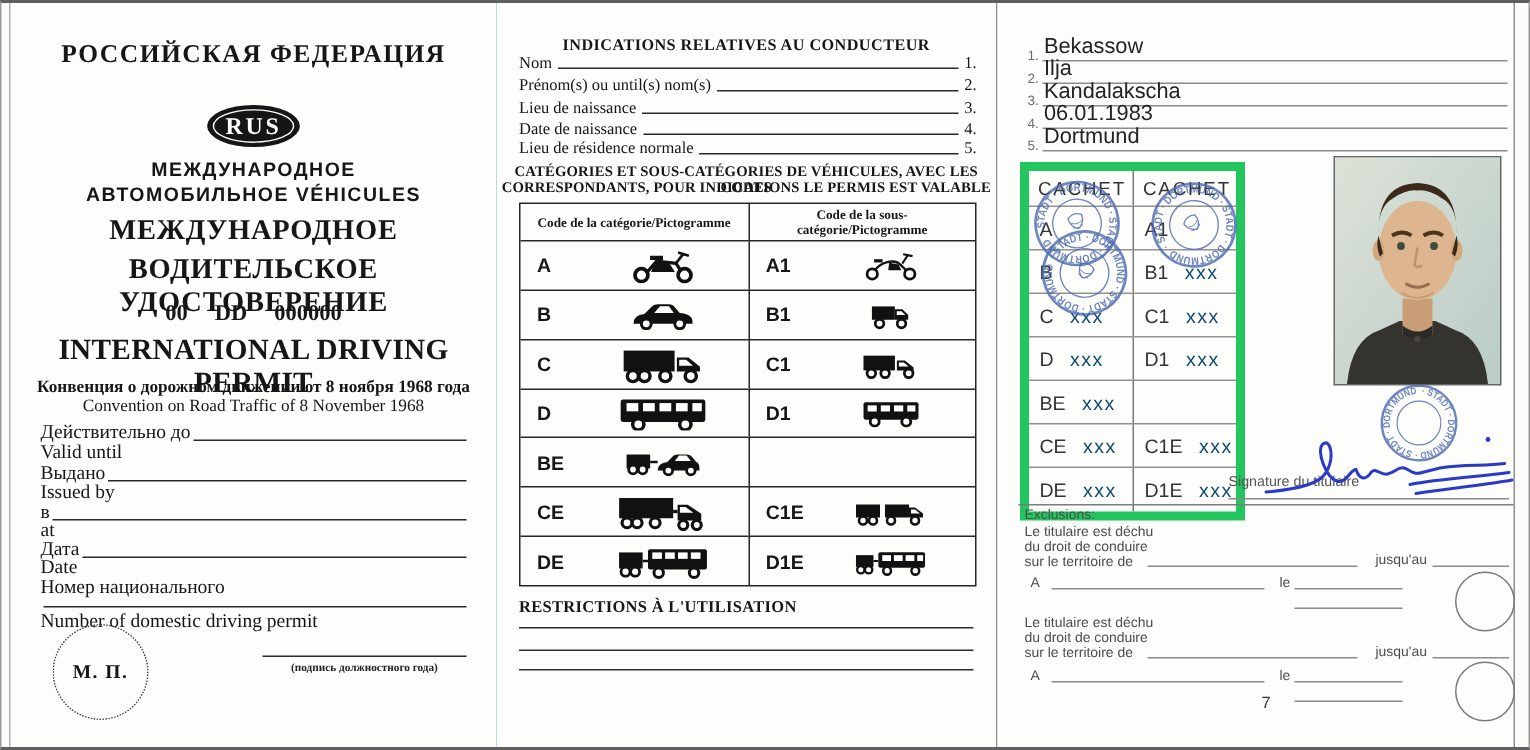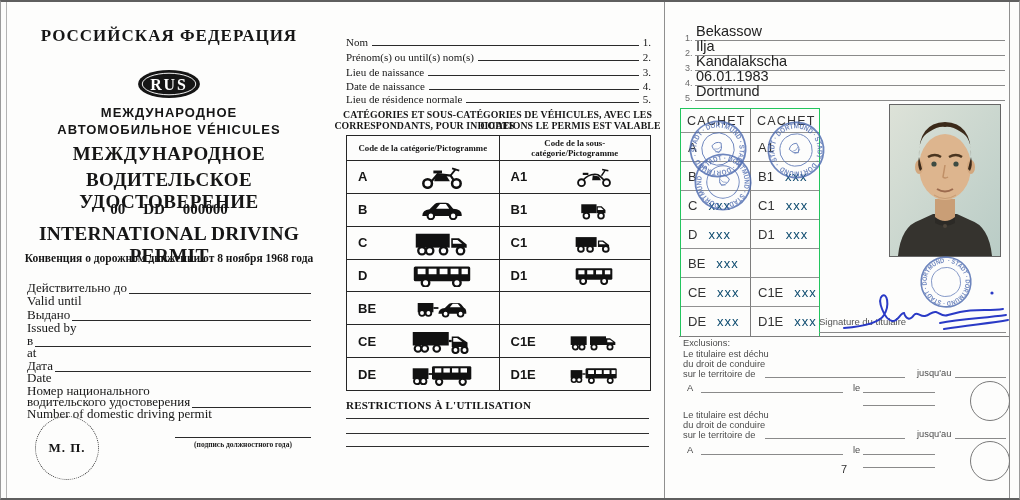--- a/index.html
+++ b/index.html
@@ -48,21 +48,21 @@
   .vhead.c2{border-left:1px solid #262626;}
   .vcode{font-family:"Liberation Sans","DejaVu Sans",sans-serif;font-weight:bold;font-size:13px;
          width:36px;padding-left:11px;flex:none;}
   .vpicto{flex:1;display:flex;justify-content:center;align-items:center;padding-right:8px;}
   .p2-restr{left:15px;top:397px;font-weight:bold;font-size:11px;letter-spacing:.2px;}
   .p2-line{left:15px;right:15px;border-bottom:1.5px solid #2f2f2f;height:1px;}
   
   .entry-num{font-size:9px;color:#6b6b6b;}
   .entry-val{font-size:14.5px;color:#232323;}
   .entry-rule{border-bottom:1.5px solid #8a8a8a;height:1px;}
-  .ctable{left:15px;top:106px;width:138px;height:227px;border:1px solid #22c55e;display:grid;
+  .ctable{left:15px;top:106px;width:138px;height:227px;border:6px solid #22c55e;display:grid;
           grid-template-columns:1fr 1fr;grid-template-rows:23px repeat(6,29px) 1fr;}
   .ccell{border-top:1px solid #919191;display:flex;align-items:center;padding-left:7px;color:#333;}
   .ccell.c2{border-left:1px solid #7d7d7d;}
   .chead{display:flex;align-items:center;padding-left:6px;font-size:12.5px;letter-spacing:1.2px;color:#333;}
   .chead.c2{border-left:1px solid #7d7d7d;}
   .ccode{font-size:13px;}
   .cval{font-size:13px;color:#0c4a6e;margin-left:11px;letter-spacing:1px;}
   .stamp{position:absolute;color:#4a68ae;opacity:.8;}
   .photo{left:224px;top:102px;width:110px;height:151px;border:1px solid #666;}
   .sig-label{left:154px;top:314px;font-size:9.5px;color:#555;}
@@ -88,20 +88,21 @@
         <text x="35" y="22" text-anchor="middle" font-family="Liberation Serif, DejaVu Serif, serif" font-size="17" font-weight="bold" letter-spacing="2" fill="#ffffff">RUS</text>
       </svg>
     </div>
     <div class="abs ctr p1-m p1-m1">МЕЖДУНАРОДНОЕ</div>
     <div class="abs ctr p1-m p1-m2">АВТОМОБИЛЬНОЕ VÉHICULES</div>
     <div class="abs ctr p1-h p1-h1">МЕЖДУНАРОДНОЕ</div>
     <div class="abs ctr p1-h p1-h2">ВОДИТЕЛЬСКОЕ УДОСТОВЕРЕНИЕ</div>
     <div class="abs ctr p1-serial"><span>00</span><span>DD</span><span>000000</span></div>
     <div class="abs ctr p1-en">INTERNATIONAL DRIVING PERMIT</div>
     <div class="abs ctr p1-conv1">Конвенция о дорожном движении от 8 ноября 1968 года</div>
+    <div class="abs ctr p1-conv2">Convention on Road Traffic of 8 November 1968</div>
 
     <div class="abs f-row" style="top:278px">
       <span>Действительно до</span>
       <span class="f-rule"></span>
     </div>
     <div class="abs f-en" style="top:291px">Valid until</div>
 
     <div class="abs f-row" style="top:305px">
       <span>Выдано</span>
       <span class="f-rule"></span>
@@ -115,33 +116,33 @@
     <div class="abs f-en" style="top:343px">at</div>
 
     <div class="abs f-row" style="top:356px">
       <span>Дата</span>
       <span class="f-rule"></span>
     </div>
     <div class="abs f-en" style="top:368px">Date</div>
 
     <div class="abs f-en" style="top:381px">Номер национального</div>
     <div class="abs f-row" style="top:392px">
-      <span>водительского удостоверения</span>
       <span class="f-rule"></span>
     </div>
     <div class="abs f-en" style="top:404px">Number of domestic driving permit</div>
 
     <div class="abs mp-circle">
       <span>М. П.</span>
     </div>
     <div class="abs p1-sigline"></div>
     <div class="abs p1-sigcap">(подпись должностного года)</div>
   </section>
 
   <section class="page page2">
+    <div class="abs ctr p2-title">INDICATIONS RELATIVES AU CONDUCTEUR</div>
 
     <div class="abs p2-row" style="top:34px">
       <span>Nom</span>
       <span class="p2-rule"></span>
       <span class="p2-num">1.</span>
     </div>
     <div class="abs p2-row" style="top:49px">
       <span>Prénom(s) ou until(s) nom(s)</span>
       <span class="p2-rule"></span>
       <span class="p2-num">2.</span>

